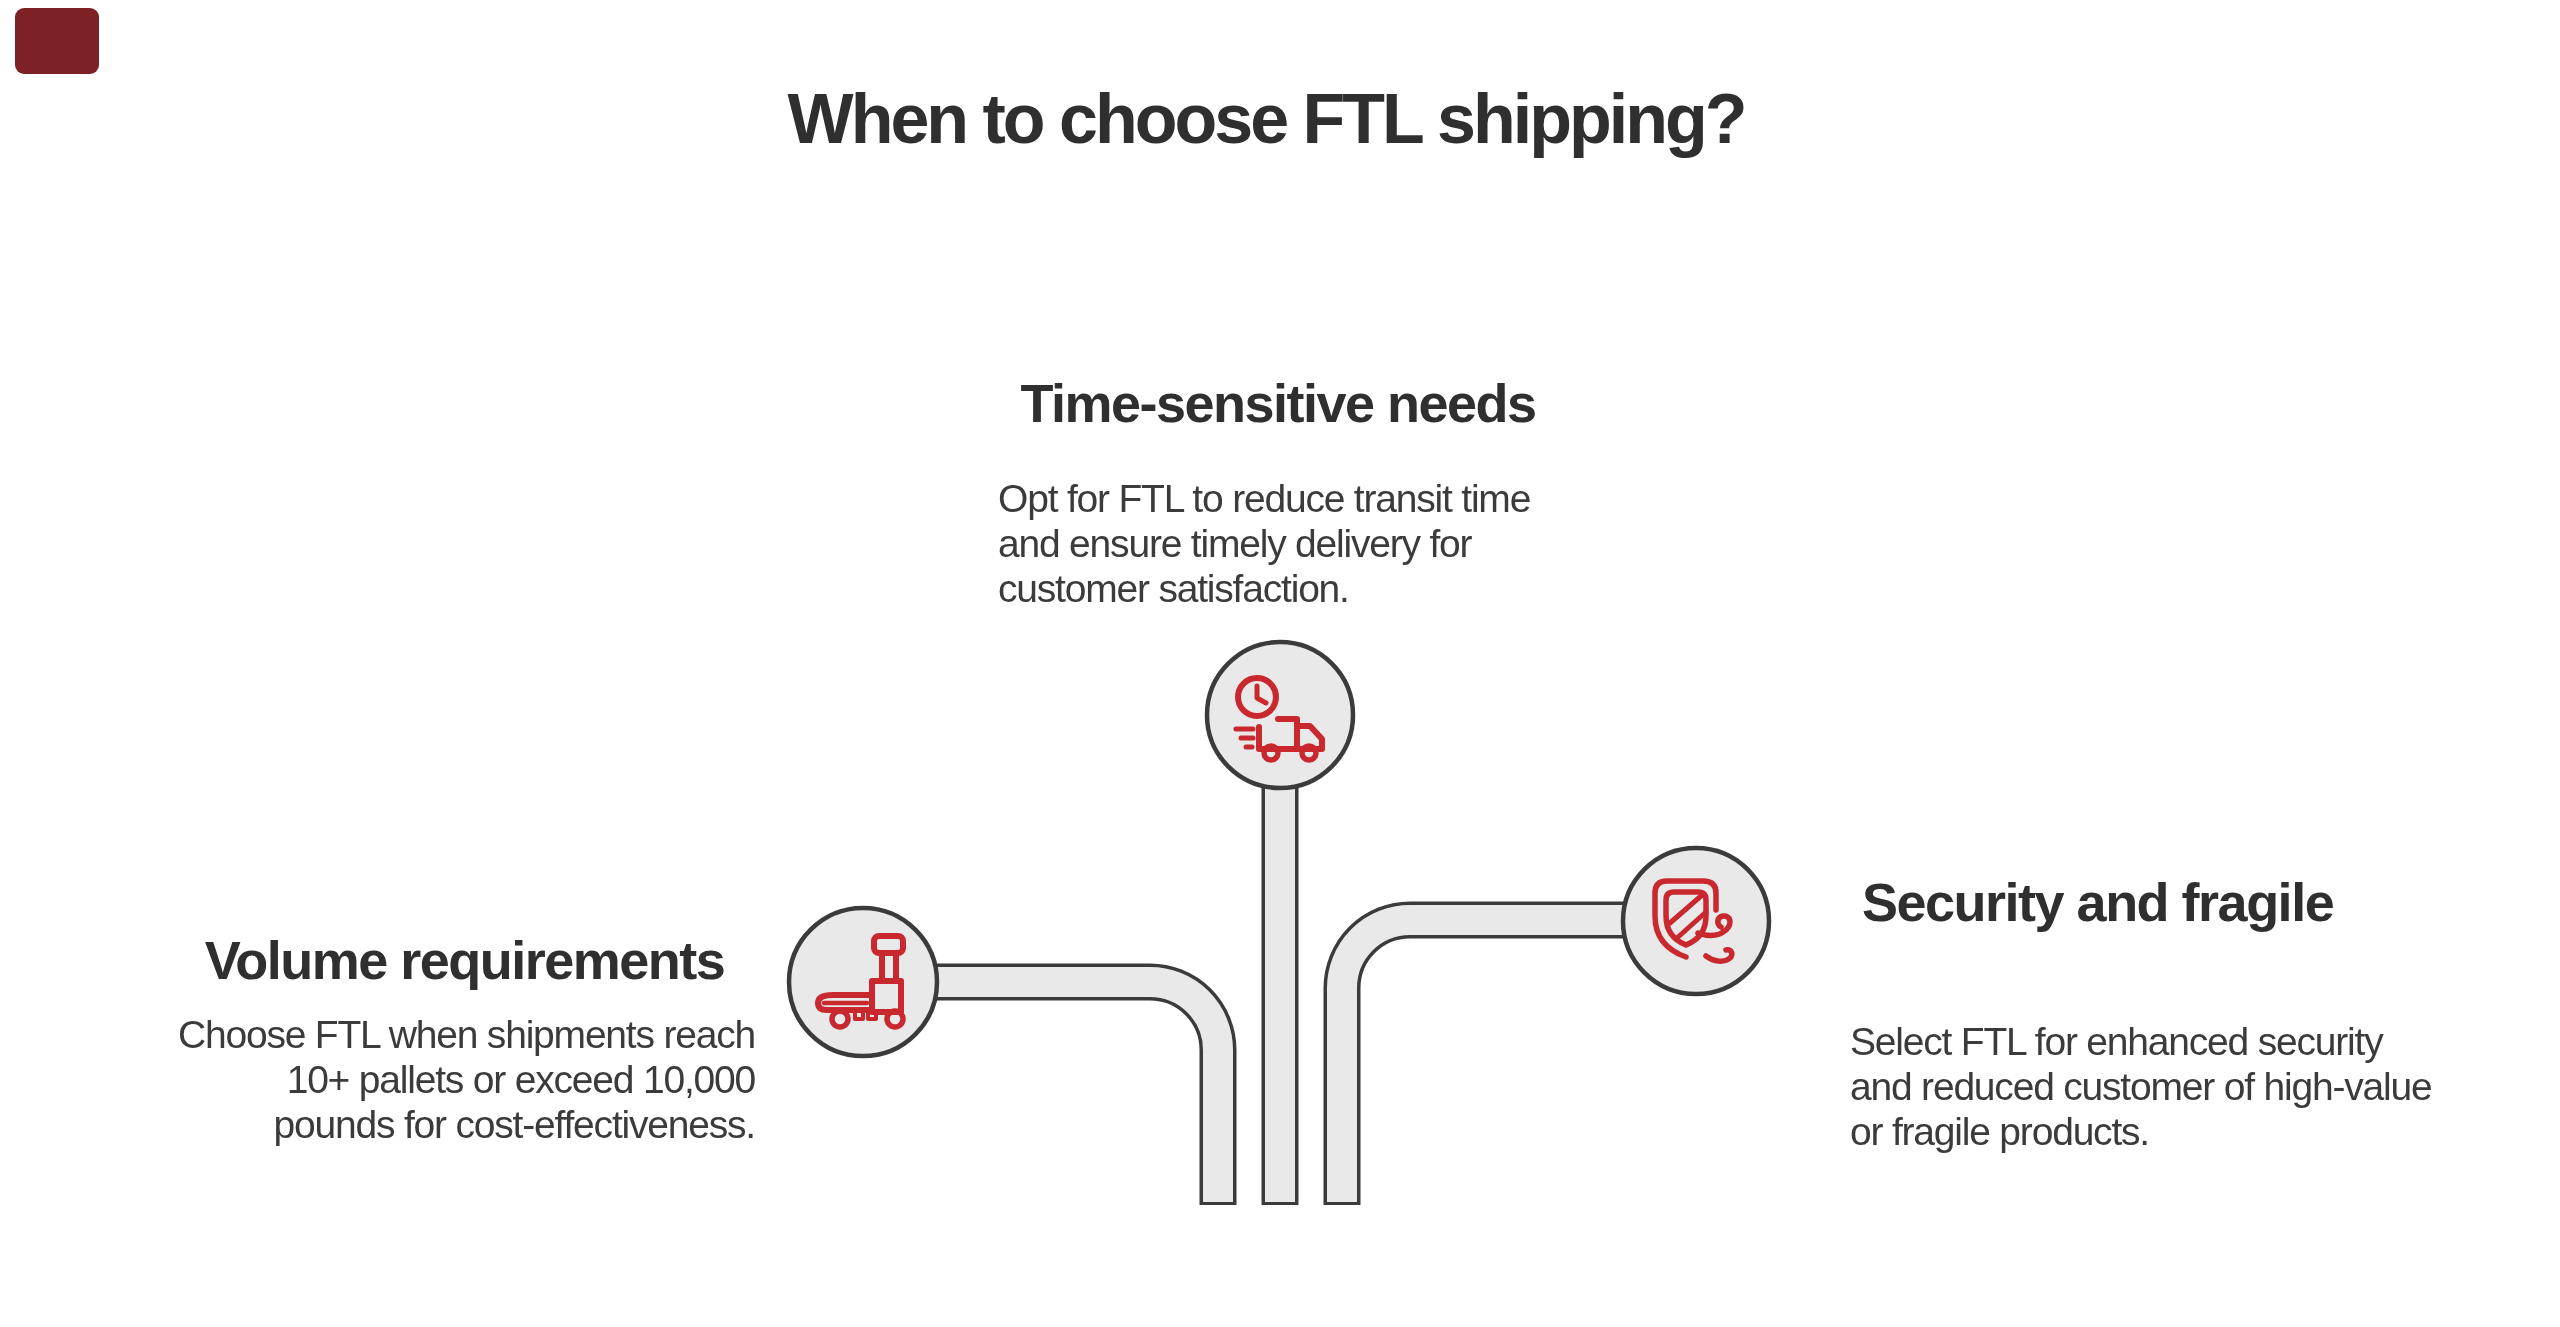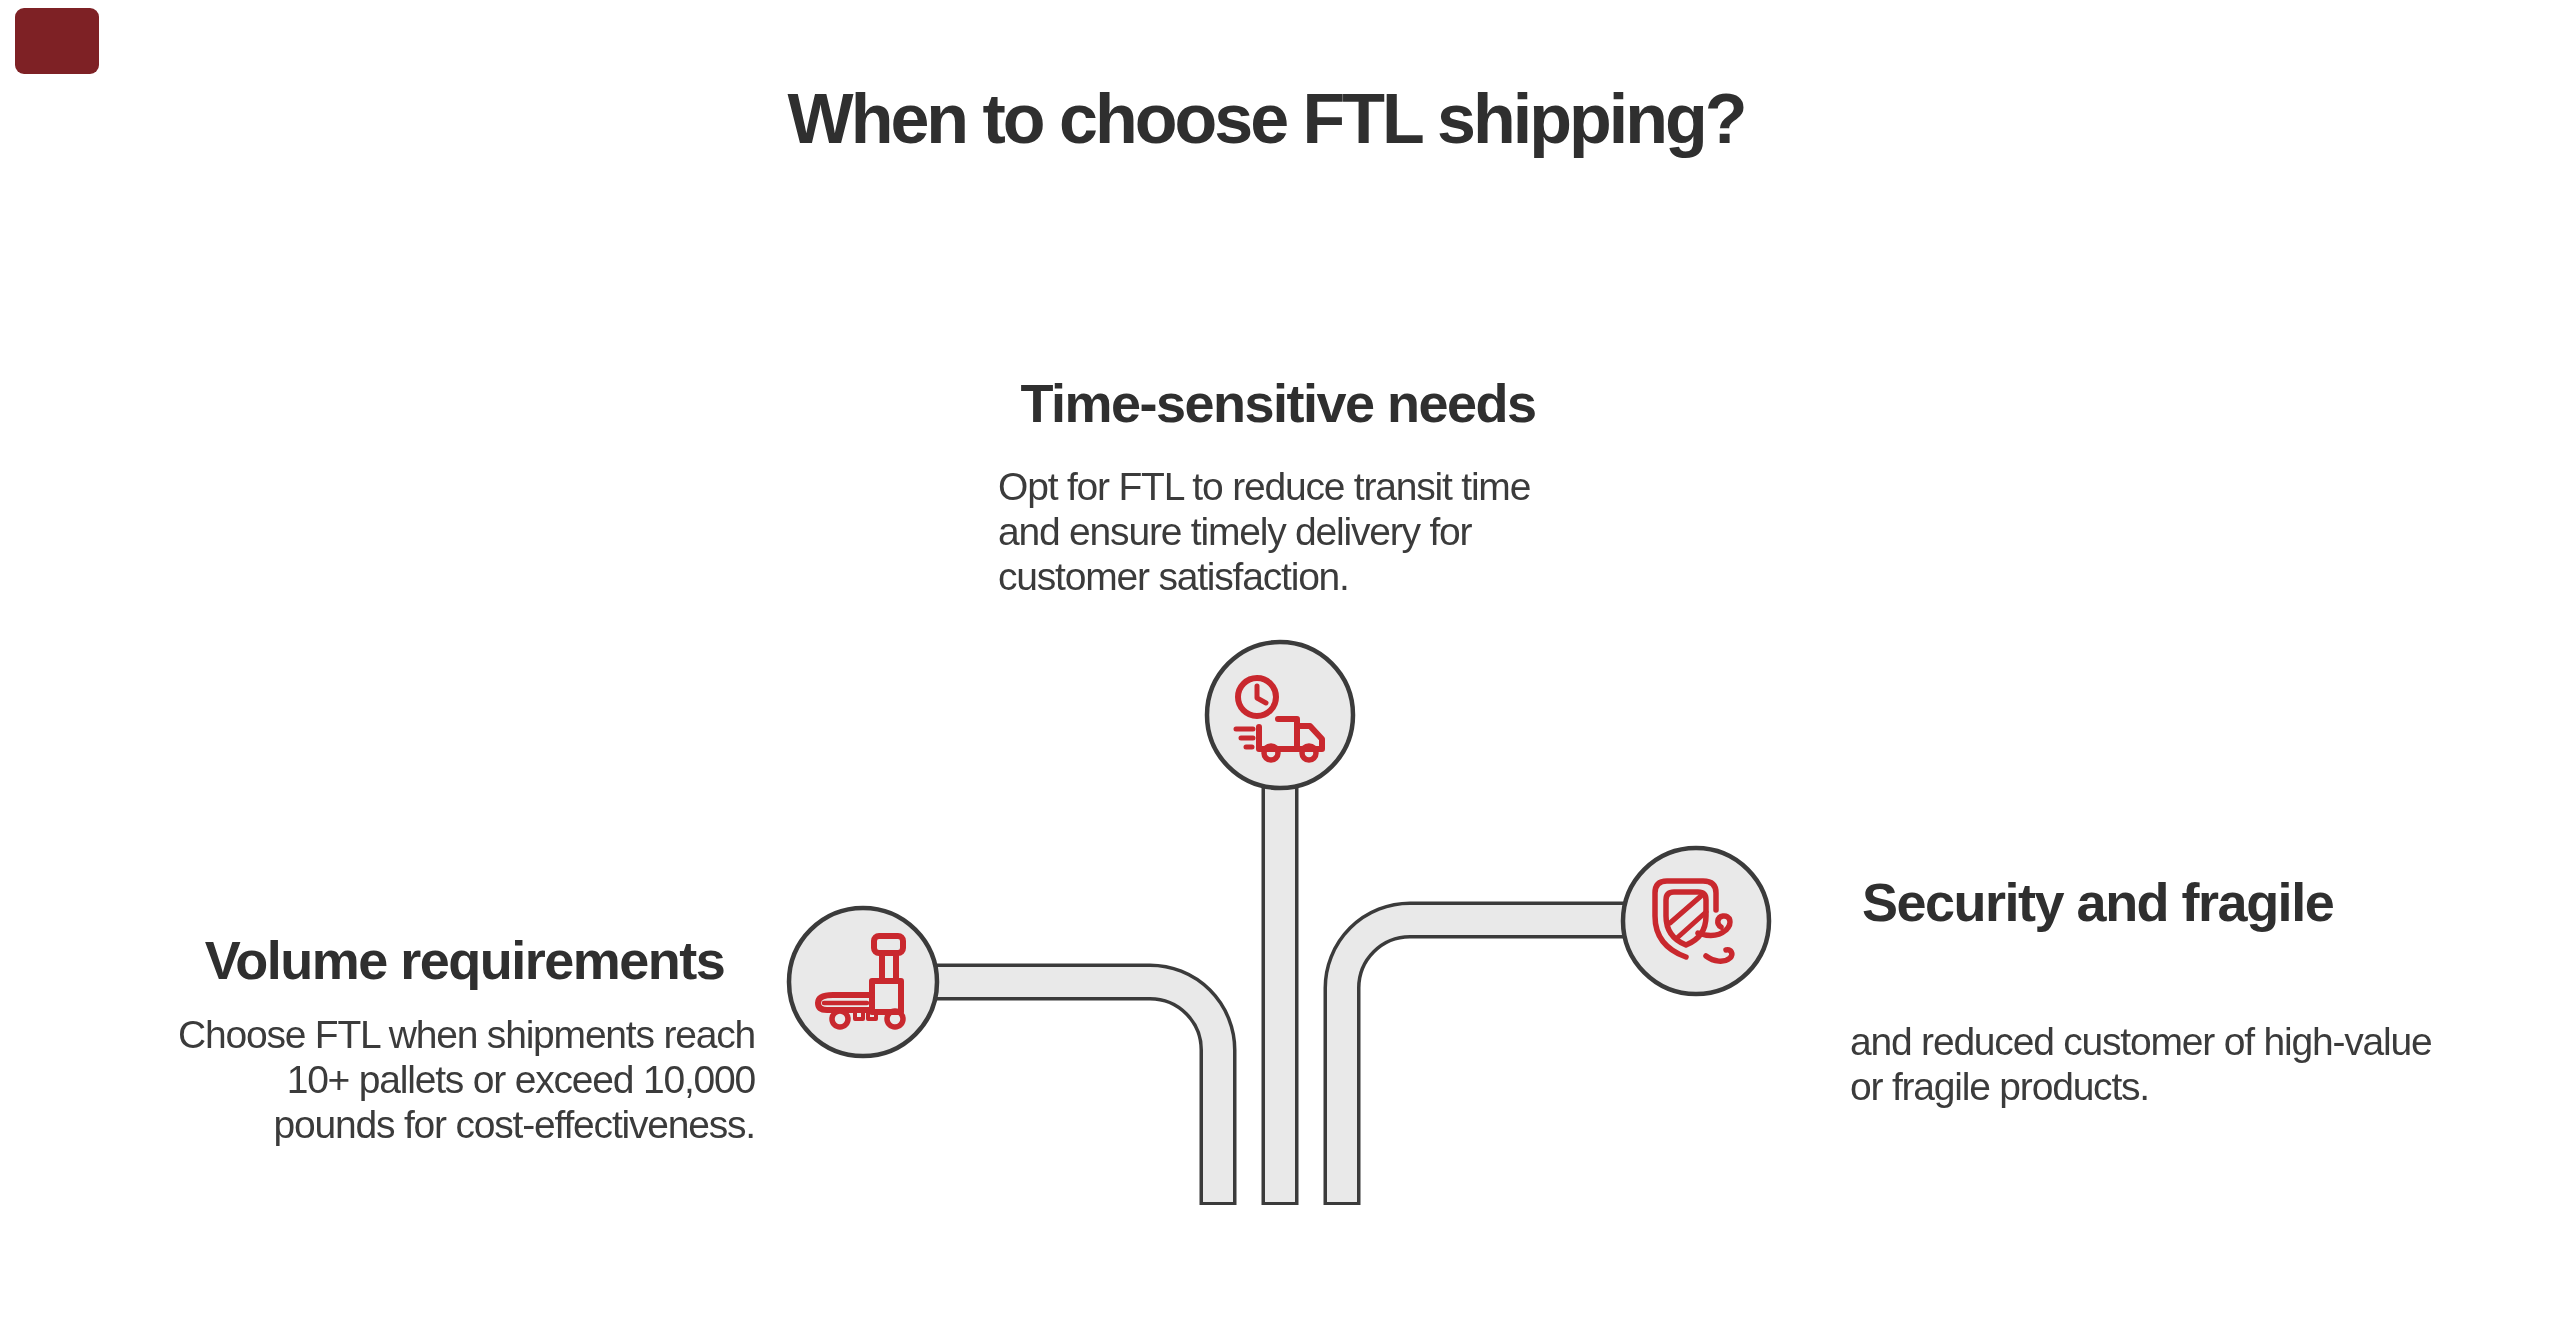--- a/index.html
+++ b/index.html
@@ -26,21 +26,21 @@
     position:absolute;margin:12px;white-space:nowrap;
     font-size:54px;line-height:62px;font-weight:600;letter-spacing:-1.5px;
     color:#2f2f2f;
   }
   .node-body{
     position:absolute;
     font-size:39px;line-height:45px;font-weight:400;letter-spacing:-1.2px;
     color:#3b3b3b;white-space:nowrap;
   }
   .heading-time{left:966px;top:360px;width:600px;text-align:center;}
-  .body-time{left:998px;top:464px;width:640px;text-align:left;}
+  .body-time{left:998px;top:476px;width:640px;text-align:left;}
   .heading-volume{left:155px;top:917px;width:595px;text-align:center;}
   .body-volume{left:135px;top:1012px;width:620px;text-align:right;}
   .heading-security{left:1850px;top:859px;width:600px;text-align:left;}
   .body-security{left:1850px;top:1019px;width:640px;text-align:left;}
 </style>
 </head>
 <body>
 
 <div class="canvas">
 
@@ -110,17 +110,18 @@
   <div class="node-body body-volume">
     <div>Choose FTL when shipments reach</div>
     <div>10+ pallets or exceed 10,000</div>
     <div>pounds for cost-effectiveness.</div>
   </div>
 
   <h2 class="node-heading heading-security">
     <div>Security and fragile</div>
   </h2>
   <div class="node-body body-security">
+    <div>Select FTL for enhanced security</div>
     <div>and reduced customer of high-value</div>
     <div>or fragile products.</div>
   </div>
 
 </div>
 
 </body></html>

